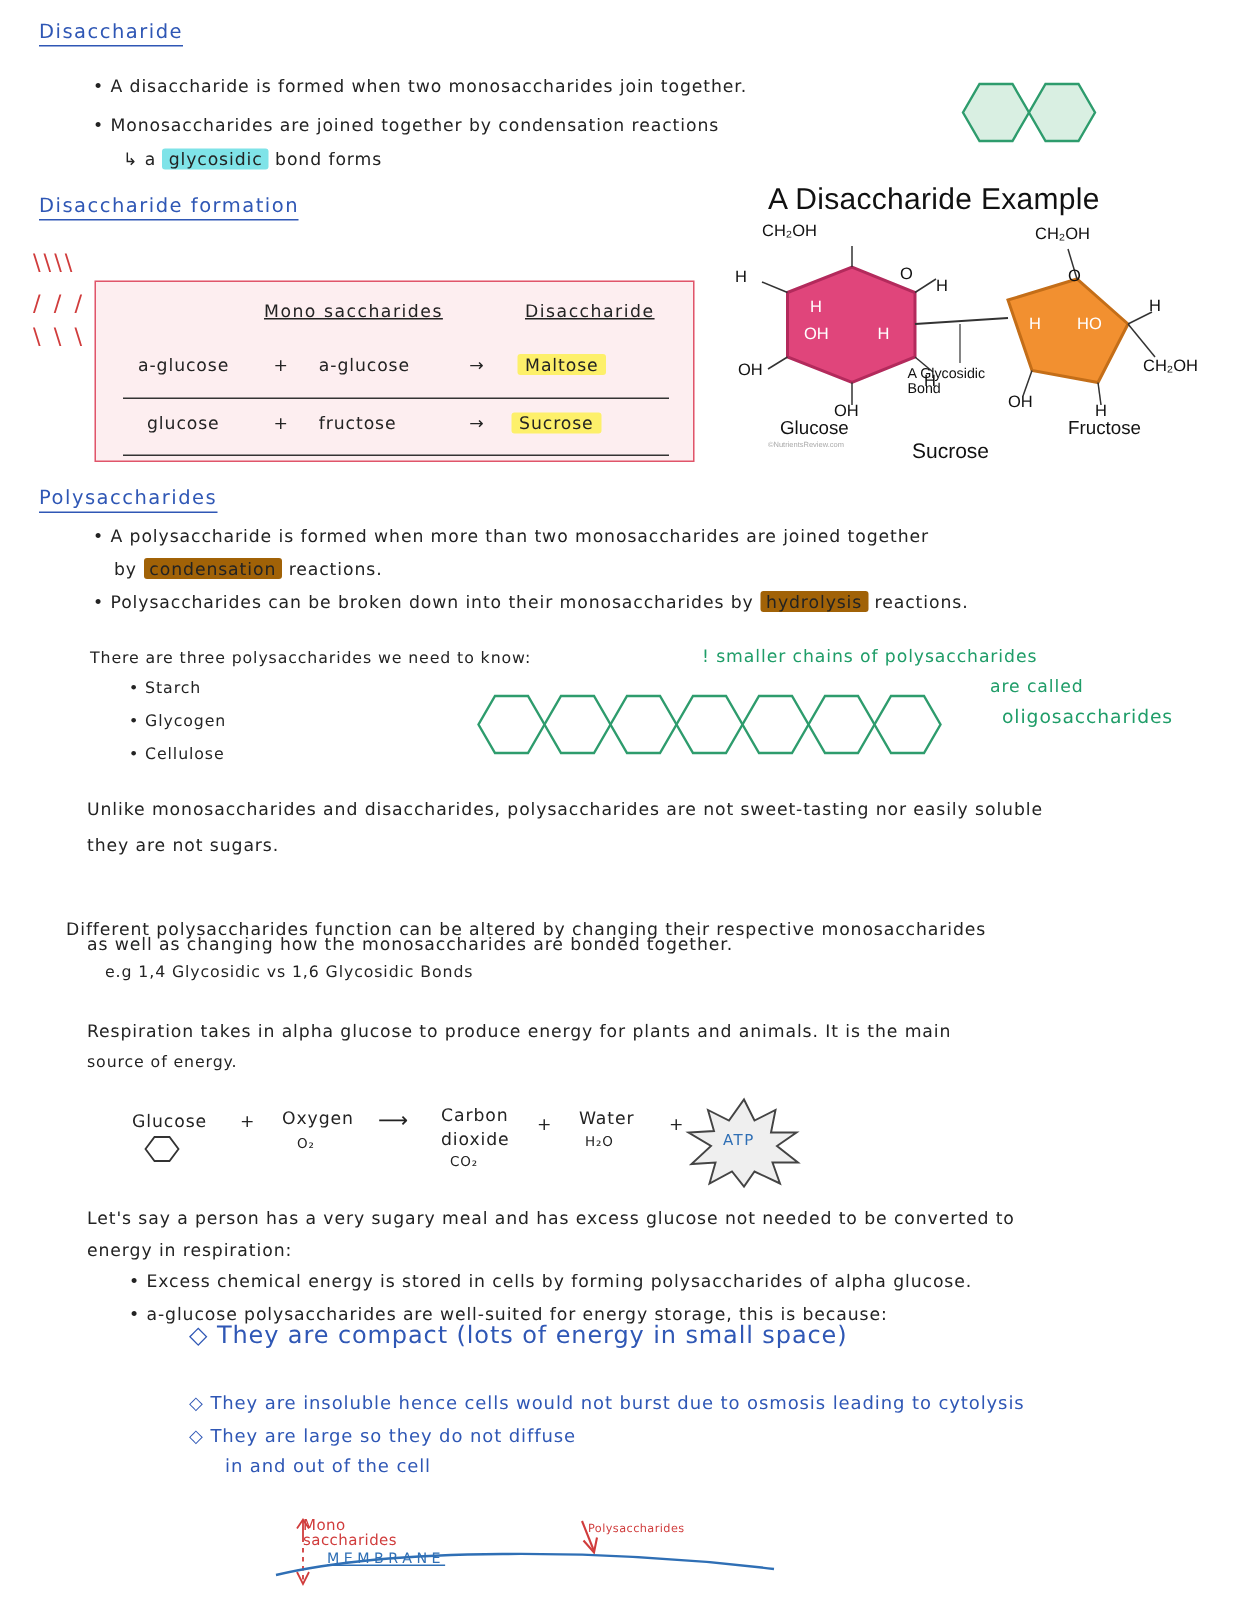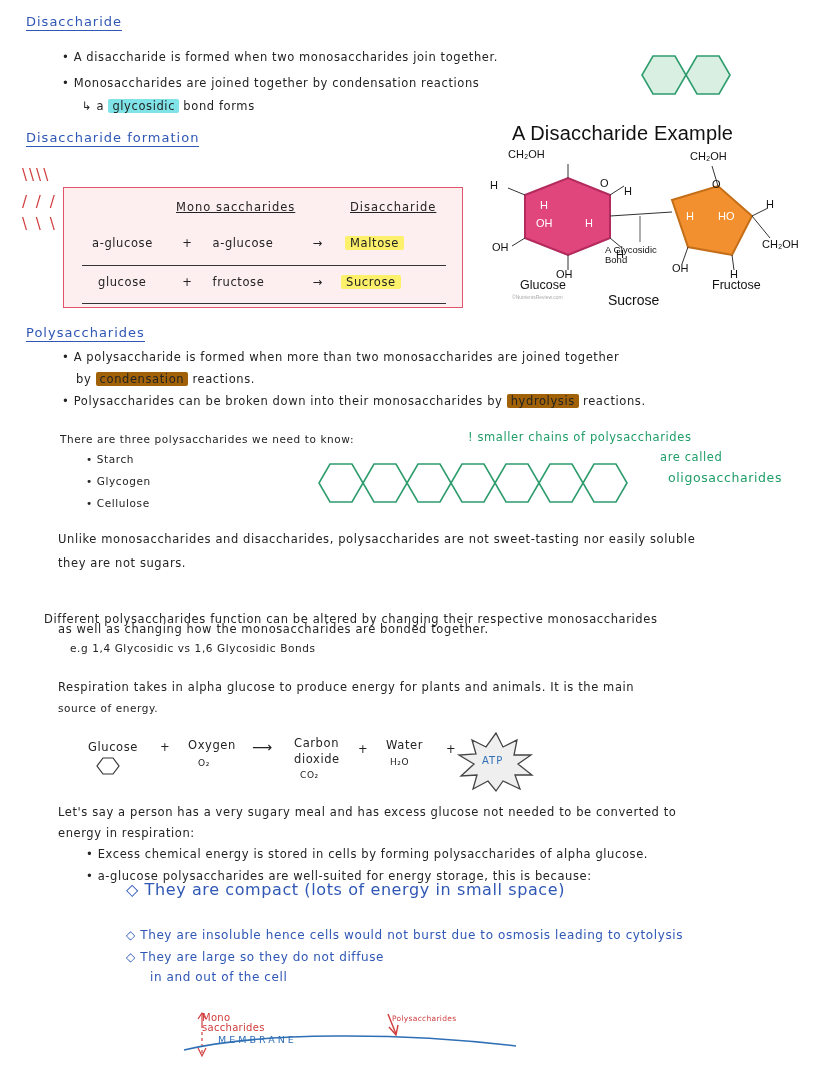--- a/index.html
+++ b/index.html
@@ -72,21 +72,21 @@
   .greenbox{position:absolute;color:#1f9d68;font-size:11.5px;letter-spacing:.6px;}
 
   
   .blue{color:#2f57b5;}
 
   
   .starwrap{position:absolute;left:452px;top:731px;}
 
   
   .membrane-lbl{position:absolute;color:#d03c3c;font-size:10px;letter-spacing:.3px;}
-  .membrane-text{position:absolute;color:#2f6fb5;font-size:9.5px;letter-spacing:3px;}
+  .membrane-text{position:absolute;color:#2f6fb5;font-size:9.5px;letter-spacing:3px;text-decoration:underline;}
 </style>
 </head>
 <body>
 
 <div class="page">
 
   <div class="abs heading" style="left:26px;top:14px;">Disaccharide</div>
 
   <div class="abs hand bullet" style="left:62px;top:50px;">A disaccharide is formed when two monosaccharides join together.</div>
   <div class="abs hand bullet" style="left:62px;top:76px;">Monosaccharides are joined together by condensation reactions</div>

